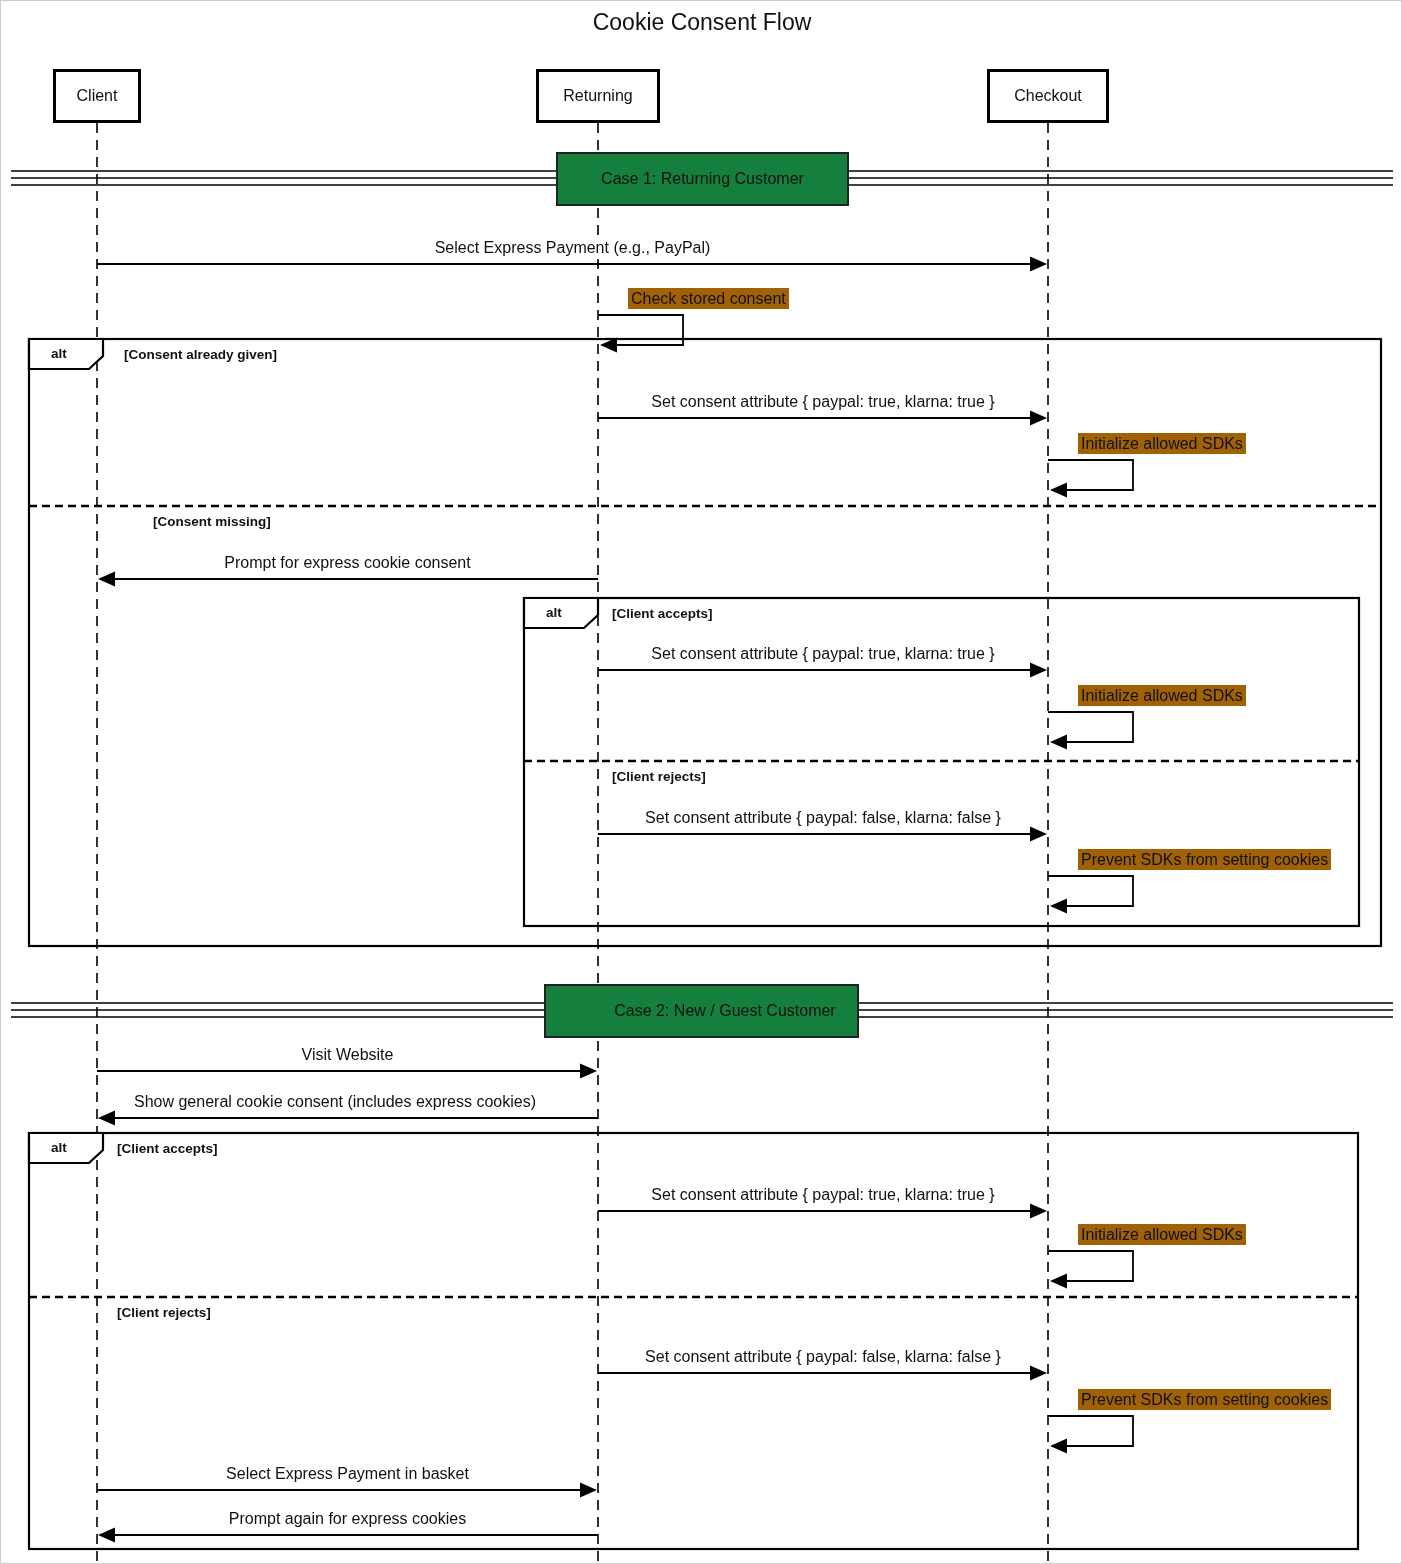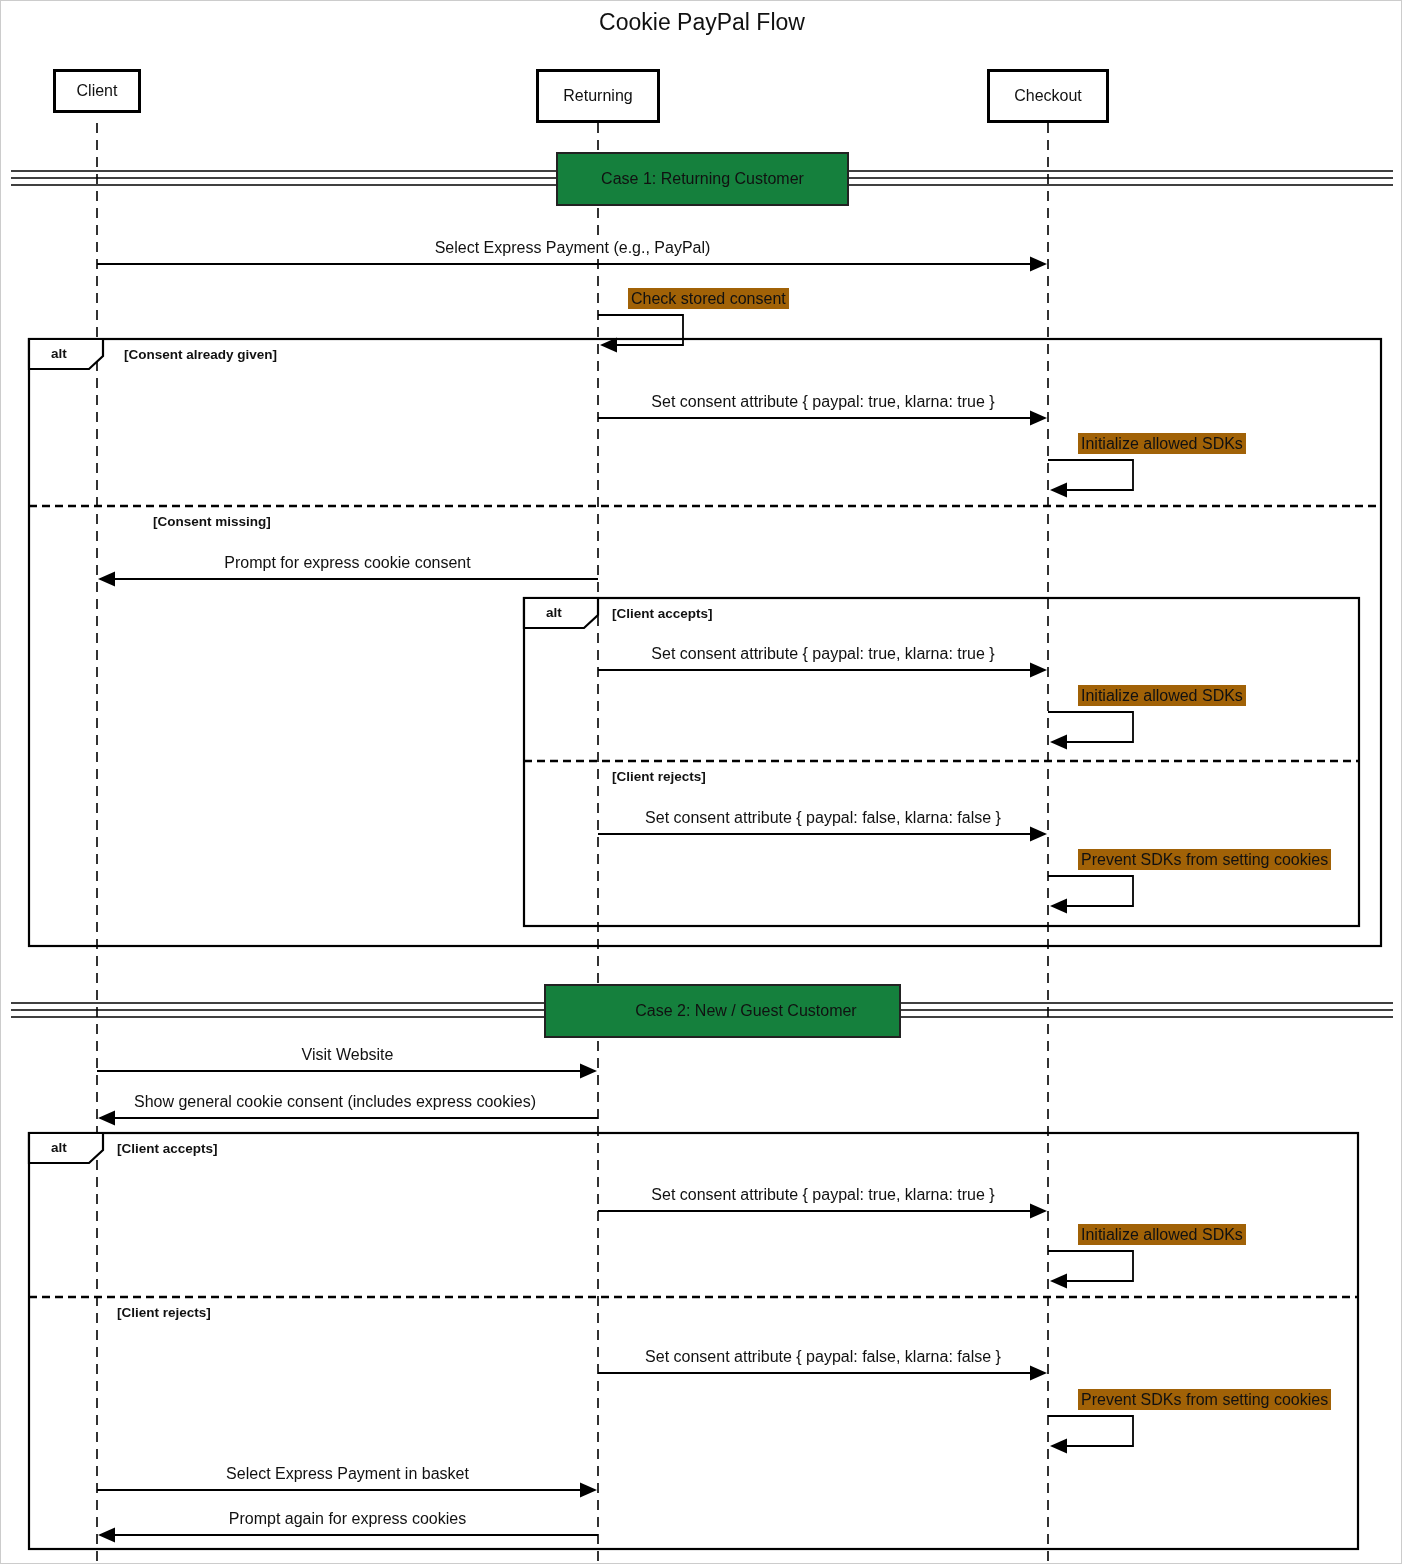--- a/index.html
+++ b/index.html
@@ -101,24 +101,24 @@
       <polygon points="1049,1280 1066,1272.5 1066,1287.5" fill="#000000"></polygon>
       <line x1="597" y1="1372" x2="1044" y2="1372" stroke="#000000" stroke-width="1.8"></line>
       <polygon points="1046,1372 1029,1364.5 1029,1379.5" fill="#000000"></polygon>
       <path d="M 1047 1415 H 1132 V 1445 H 1063" fill="none" stroke="#000000" stroke-width="1.8"></path>
       <polygon points="1049,1445 1066,1437.5 1066,1452.5" fill="#000000"></polygon>
       <line x1="96" y1="1489" x2="594" y2="1489" stroke="#000000" stroke-width="1.8"></line>
       <polygon points="596,1489 579,1481.5 579,1496.5" fill="#000000"></polygon>
       <line x1="597" y1="1534" x2="99" y2="1534" stroke="#000000" stroke-width="1.8"></line>
       <polygon points="97,1534 114,1526.5 114,1541.5" fill="#000000"></polygon>
     </svg>
-  <div class="page-title">Cookie PayPal Flow</div>
+  <div class="page-title">Cookie Consent Flow</div>
   <div id="labels">
       <div class="divider-box" style="left: 555px; top: 151px; width: 293px; height: 54px;">Case 1: Returning Customer</div>
-      <div class="divider-box" style="left: 543px; top: 983px; width: 357px; height: 54px; padding-left: 47px;">Case 2: New / Guest Customer</div>
+      <div class="divider-box" style="left: 543px; top: 983px; width: 315px; height: 54px; padding-left: 47px;">Case 2: New / Guest Customer</div>
       <div class="alt-label" style="left: 32px; top: 344px; width: 52px;">alt</div>
       <div class="cond-label" style="left: 116px; top: 345px; padding-left: 7px;">[Consent already given]</div>
       <div class="cond-label" style="left: 116px; top: 512px; padding-left: 36px;">[Consent missing]</div>
       <div class="alt-label" style="left: 527px; top: 603px; width: 52px;">alt</div>
       <div class="cond-label" style="left: 611px; top: 604px;">[Client accepts]</div>
       <div class="cond-label" style="left: 611px; top: 767px;">[Client rejects]</div>
       <div class="alt-label" style="left: 32px; top: 1138px; width: 52px;">alt</div>
       <div class="cond-label" style="left: 116px; top: 1139px;">[Client accepts]</div>
       <div class="cond-label" style="left: 116px; top: 1303px;">[Client rejects]</div>
       <div class="msg-label" style="left: 571.5px; top: 236px;">Select Express Payment (e.g., PayPal)</div>
@@ -131,17 +131,17 @@
       <div class="msg-label" style="left: 822px; top: 806px;">Set consent attribute { paypal: false, klarna: false }</div>
       <div class="self-label" style="left: 1077px; top: 848px;">Prevent SDKs from setting cookies</div>
       <div class="msg-label" style="left: 346.5px; top: 1043px;">Visit Website</div>
       <div class="msg-label" style="left: 334px; top: 1090px;">Show general cookie consent (includes express cookies)</div>
       <div class="msg-label" style="left: 822px; top: 1183px;">Set consent attribute { paypal: true, klarna: true }</div>
       <div class="self-label" style="left: 1077px; top: 1223px;">Initialize allowed SDKs</div>
       <div class="msg-label" style="left: 822px; top: 1345px;">Set consent attribute { paypal: false, klarna: false }</div>
       <div class="self-label" style="left: 1077px; top: 1388px;">Prevent SDKs from setting cookies</div>
       <div class="msg-label" style="left: 346.5px; top: 1462px;">Select Express Payment in basket</div>
       <div class="msg-label" style="left: 346.5px; top: 1507px;">Prompt again for express cookies</div>
-      <div class="actor-box" style="left: 52px; top: 68px; width: 88px; height: 44px;">Client</div>
+      <div class="actor-box" style="left: 52px; top: 68px; width: 88px; height: 54px;">Client</div>
       <div class="actor-box" style="left: 535px; top: 68px; width: 124px; height: 54px;">Returning</div>
       <div class="actor-box" style="left: 986px; top: 68px; width: 122px; height: 54px;">Checkout</div>
     </div>
 </div>
 
 </body></html>

